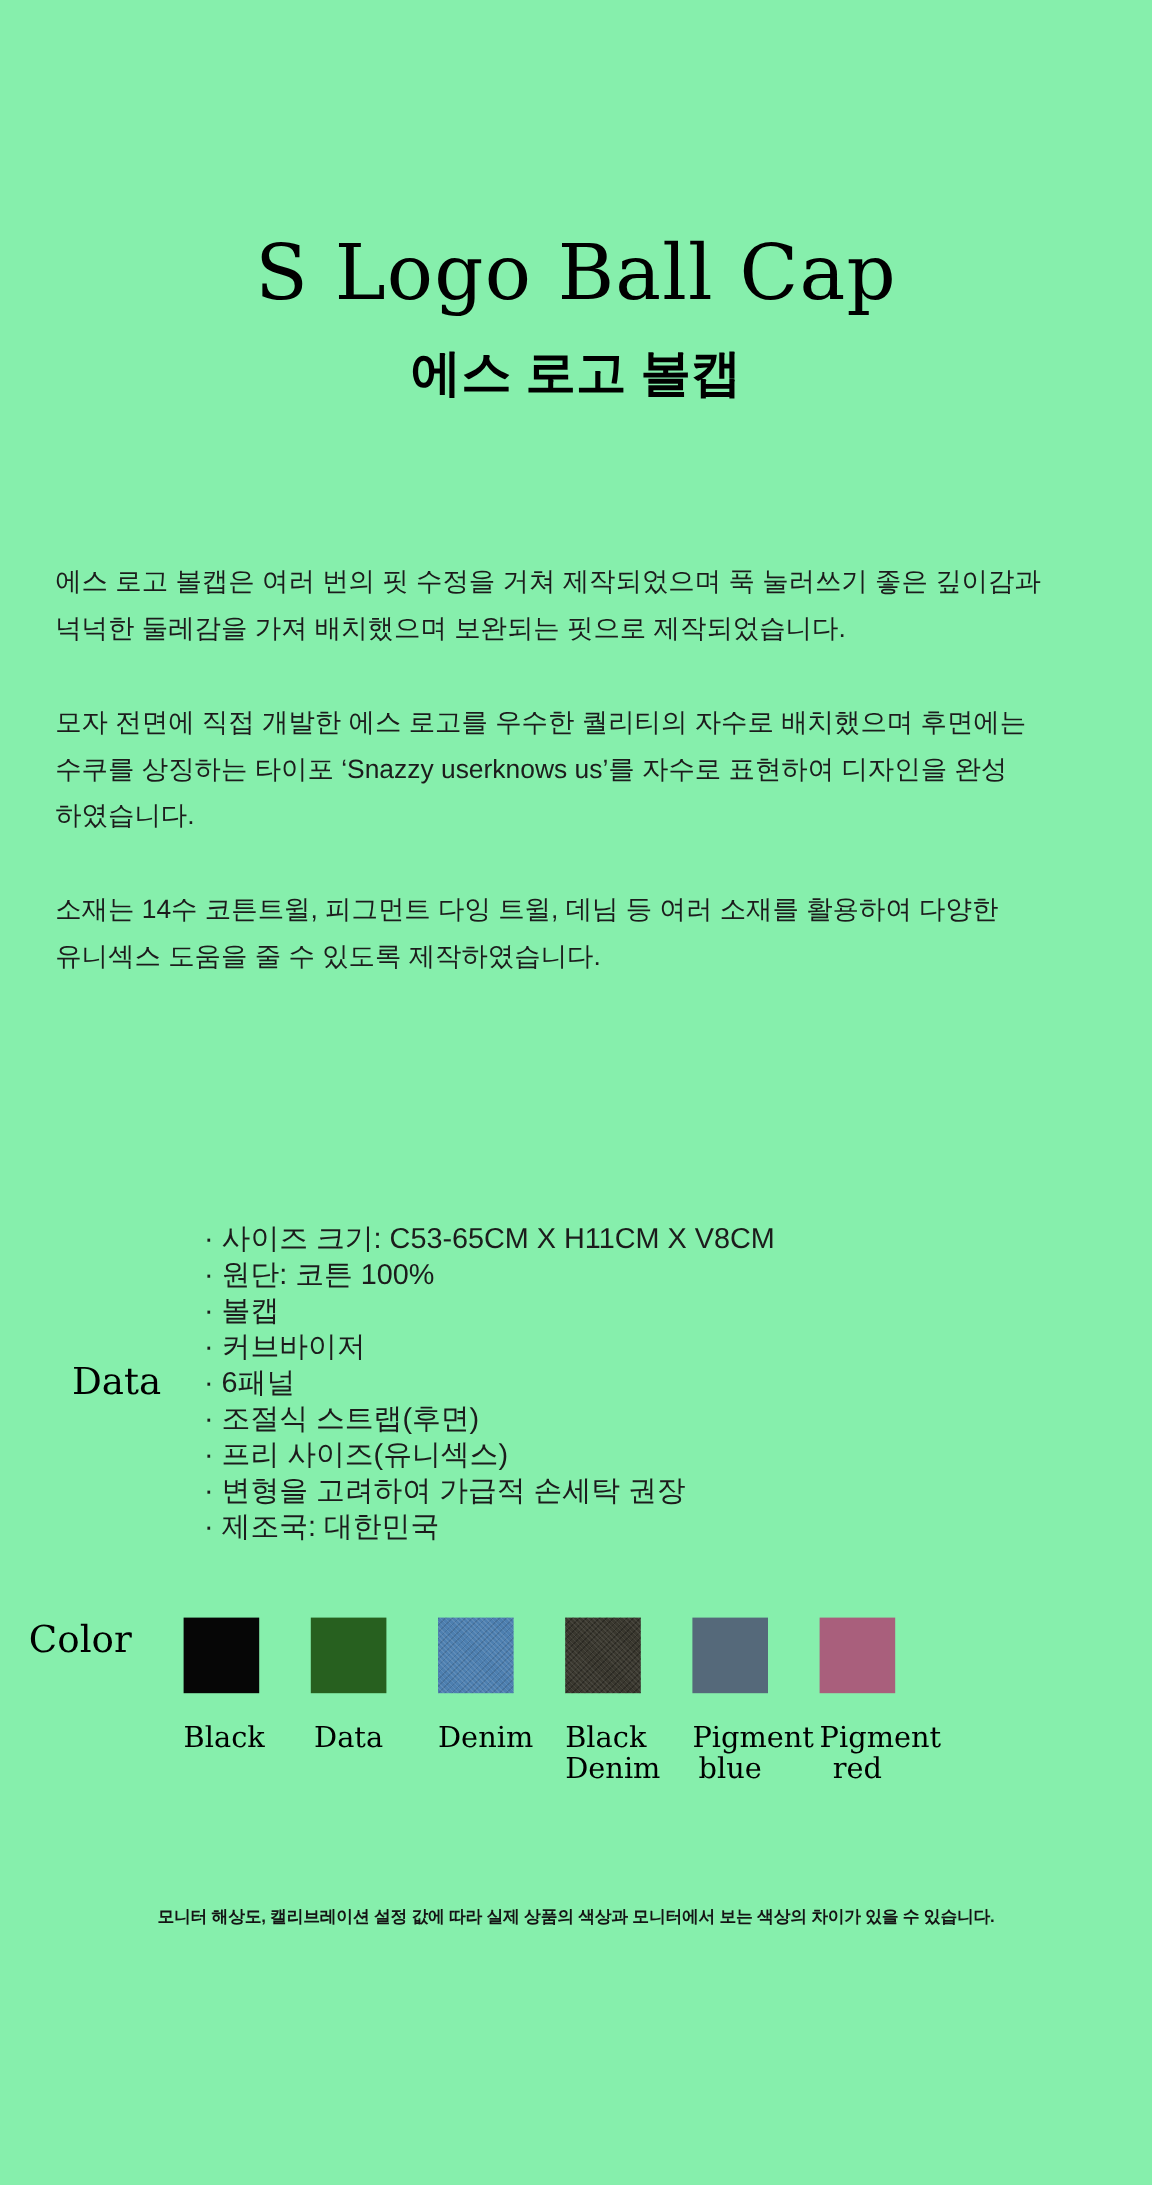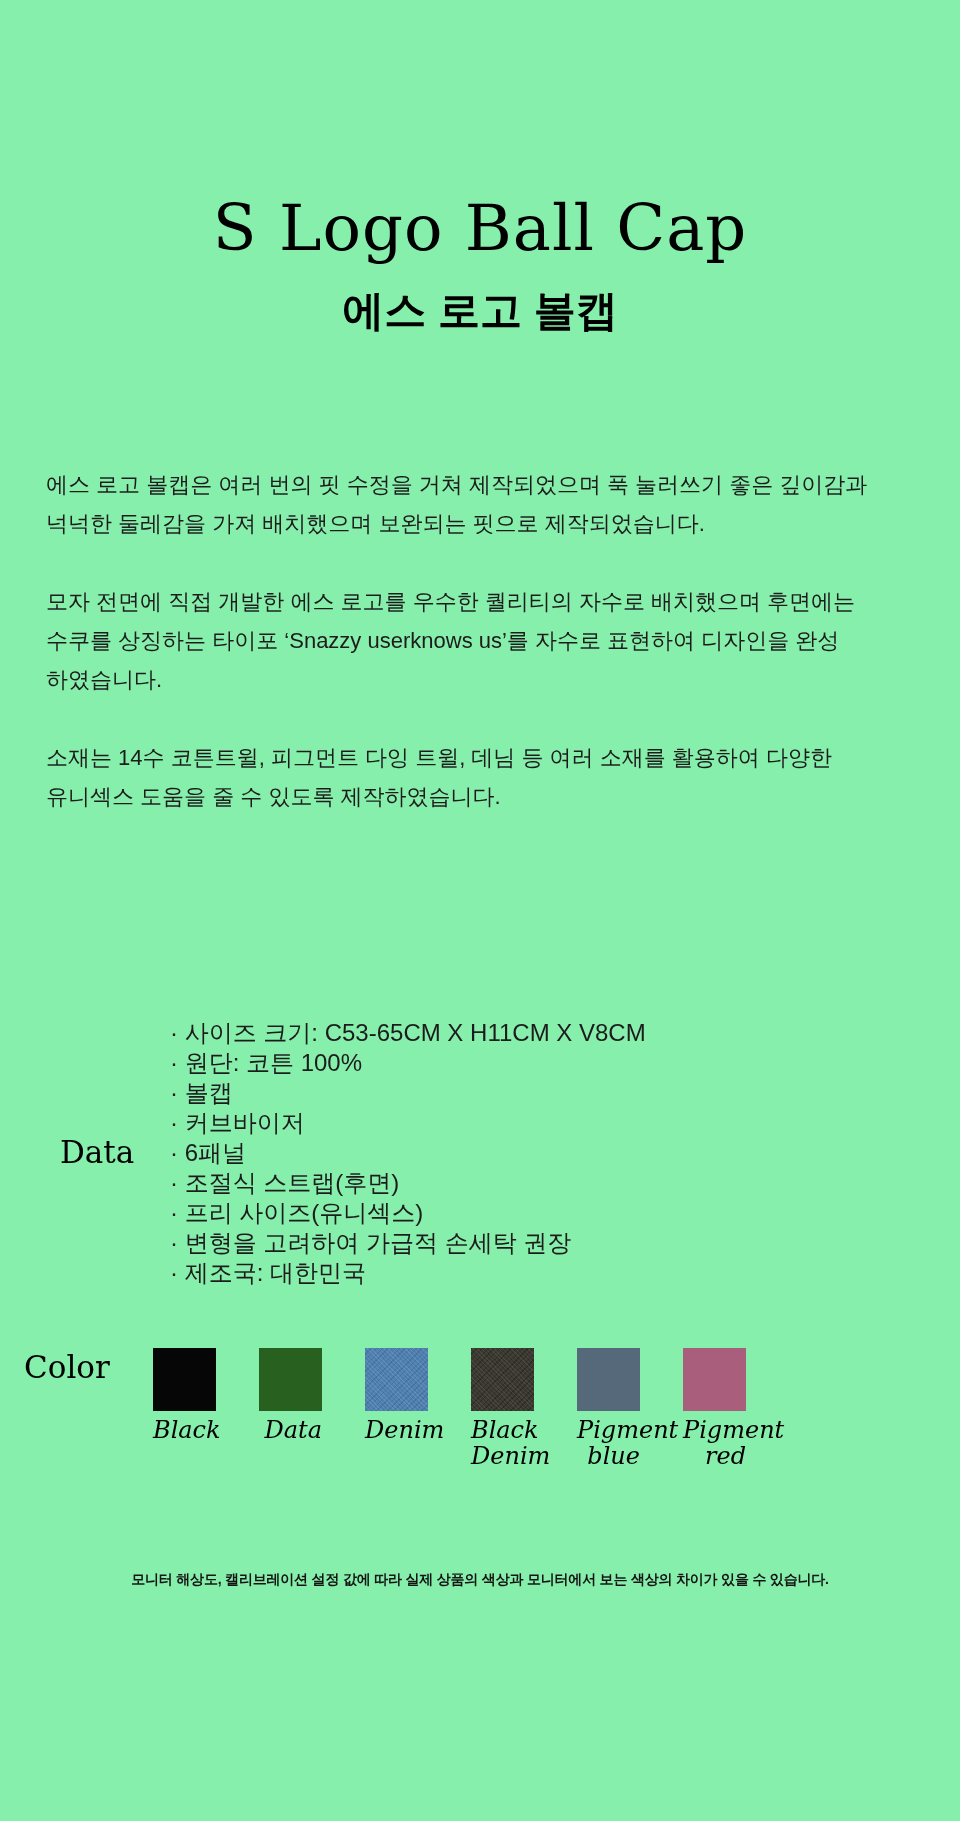--- a/index.html
+++ b/index.html
@@ -97,28 +97,27 @@
     background-image:
       repeating-linear-gradient(45deg, rgba(255,255,255,0.10) 0 1px, rgba(0,0,0,0) 1px 3px),
       repeating-linear-gradient(-45deg, rgba(0,0,0,0.12) 0 1px, rgba(0,0,0,0) 1px 4px);
   }
   .tx-weave-dark{
     background-image:
       repeating-linear-gradient(45deg, rgba(255,255,255,0.07) 0 1px, rgba(0,0,0,0) 1px 3px),
       repeating-linear-gradient(-45deg, rgba(0,0,0,0.25) 0 1px, rgba(0,0,0,0) 1px 4px);
   }
   .swatch-label{
-    margin-top:6px;
-    text-align:right;
+    margin-top:24px;
+    text-align:center;
     font-family:"DejaVu Serif","Liberation Serif",serif;
     font-size:24px;
     line-height:26px;
     color:#000;
     white-space:pre-line;
-    font-style:italic;
   }
   
   .footer-note{
     margin-top:102px;
     text-align:center;
     font-size:14px;
     font-weight:600;
     letter-spacing:-0.2px;
     color:#141414;
   }

